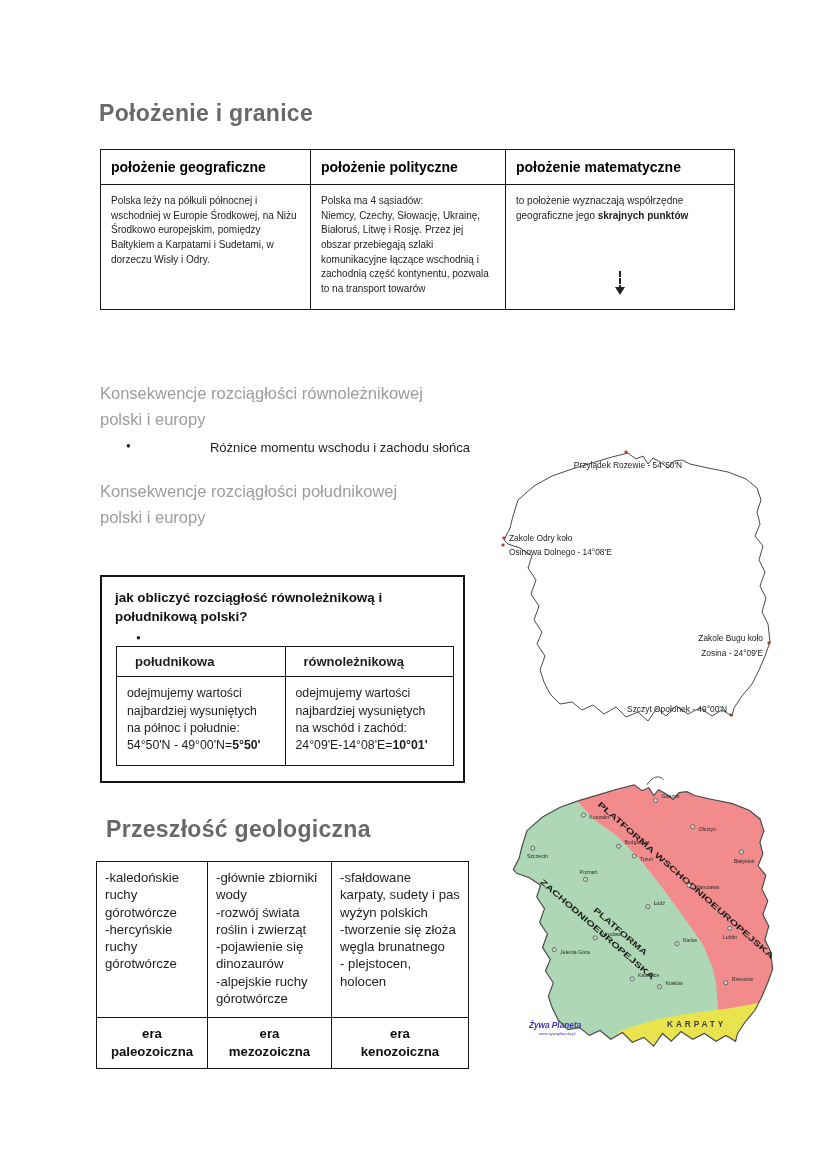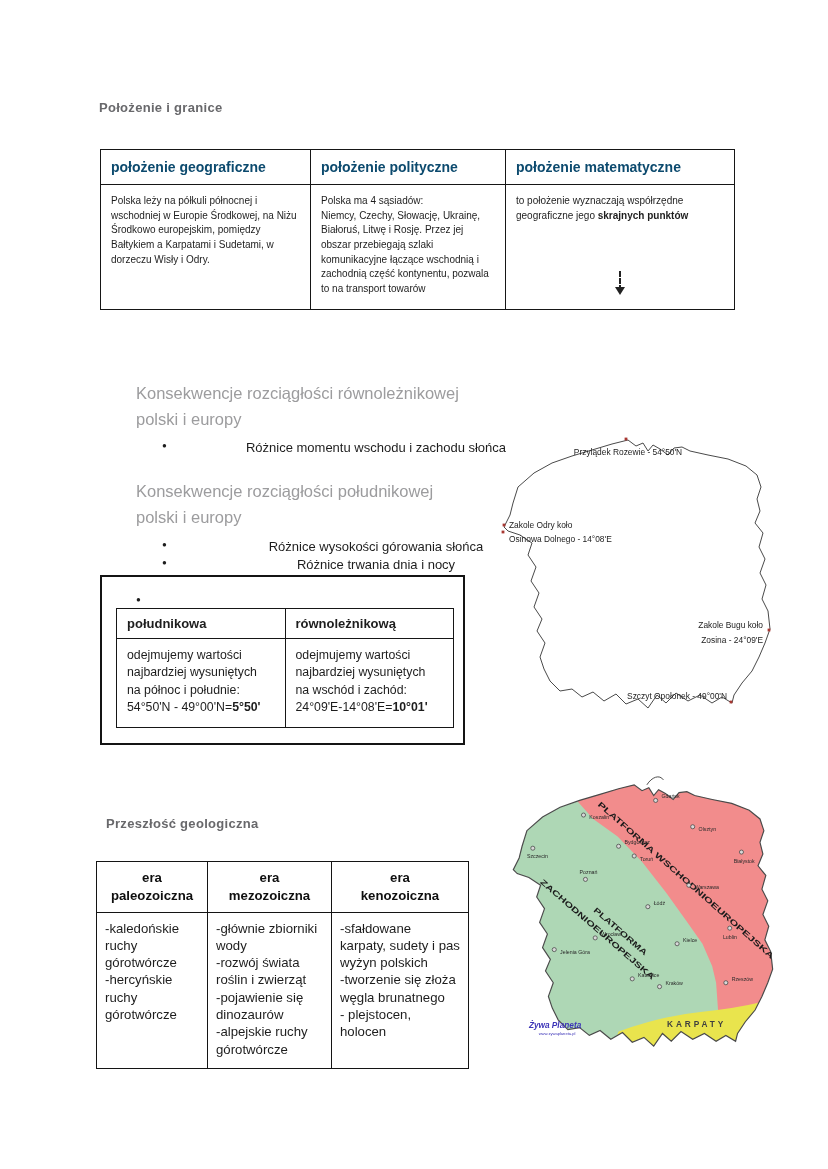--- a/index.html
+++ b/index.html
@@ -7,28 +7,28 @@
     width:828px; height:1169px; position:relative;
     background:#ffffff;
     font-family:"Liberation Sans", sans-serif;
     color:#1d1d1d;
     overflow:hidden;
   }
   .abs { position:absolute; }
 
   
   .section-title {
-    font-size:13px; font-weight:bold; color:#68686b; letter-spacing:0.3px;
+    font-size:23px; font-weight:bold; color:#68686b; letter-spacing:0.3px;
   }
 
   
   table { border-collapse:collapse; table-layout:fixed; }
   .loc-table { width:634px; }
   .loc-table th, .loc-table td { border:1.7px solid #161616; vertical-align:top; text-align:left; }
-  .loc-table th { font-size:14px; font-weight:bold; padding:9px 10px; color:#0c4a6e; }
+  .loc-table th { font-size:14px; font-weight:bold; padding:9px 10px; color:#000000; }
   .loc-table td { font-size:10px; line-height:1.47; padding:9px 10px 12px; white-space:pre-line; }
   .arrow-down {
     width:0; height:20px; border-left:2px dashed #222;
     margin:48px auto 0; position:relative;
   }
   .arrow-down::after {
     content:""; position:absolute; left:-6px; bottom:-9px;
     border:5px solid transparent; border-top:8px solid #222;
   }
 
@@ -46,21 +46,21 @@
   }
 
   
   .extent-box {
     width:365px; border:2px solid #141414; padding:11px 12px 15px 13px; box-sizing:border-box;
   }
   .eb-title { font-size:13.4px; font-weight:bold; line-height:1.42; color:#0f0f0f; }
   .eb-bullet { font-size:8px; margin:7px 0 4px 21px; }
   .extent-table { width:338px; margin-left:1px; }
   .extent-table th, .extent-table td { border:1.7px solid #161616; vertical-align:top; text-align:left; }
-  .extent-table th { font-size:13px; font-weight:bold; padding:7px 10px; }
+  .extent-table th { font-size:13px; font-weight:bold; padding:7px 18px; }
   .extent-table td { font-size:12.3px; line-height:1.42; padding:8px 10px 10px; white-space:pre-line; }
 
   
   .era-table { width:372px; }
   .era-table th, .era-table td { border:1.8px solid #141414; vertical-align:top; }
   .era-table th {
     font-size:13.2px; font-weight:bold; text-align:center; padding:7px 4px;
     white-space:pre-line; line-height:1.35; color:#0f0f0f;
   }
   .era-table td {
@@ -103,35 +103,32 @@
   </tr>
   <tr>
     <td>Polska leży na półkuli północnej i wschodniej w Europie Środkowej, na Niżu Środkowo europejskim, pomiędzy Bałtykiem a Karpatami i Sudetami, w dorzeczu Wisły i Odry.</td>
     <td>Polska ma 4 sąsiadów:
 Niemcy, Czechy, Słowację, Ukrainę, Białoruś, Litwę i Rosję. Przez jej obszar przebiegają szlaki komunikacyjne łączące wschodnią i zachodnią część kontynentu, pozwala to na transport towarów</td>
     <td><span>to położenie wyznaczają współrzędne geograficzne jego </span><b>skrajnych punktów</b><div class="arrow-down"></div></td>
   </tr>
 </tbody>
   </table>
 
-<div class="abs cons-block" style="left:100px; top:381px;margin-left:36px;">
+<div class="abs cons-block" style="left:100px; top:381px;">
   <p class="cons-heading">Konsekwencje rozciągłości równoleżnikowej
 polski i europy</p>
   <ul class="cons-list">
     <li>Różnice momentu wschodu i zachodu słońca</li>
   </ul>
   <p class="cons-heading">Konsekwencje rozciągłości południkowej
 polski i europy</p>
-  <ul class="cons-list">
-    <li>Różnice wysokości górowania słońca</li>
-    <li>Różnice trwania dnia i nocy</li>
-  </ul>
 </div>
 
 <div class="abs extent-box" style="left:100px; top:575px;">
+  <div class="eb-title">jak obliczyć rozciągłość równoleżnikową i południkową polski?</div>
   <div class="eb-bullet">●</div>
   <table class="extent-table">
     <colgroup>
         <col style="width:50%">
         <col style="width:50%">
       </colgroup>
     <tbody>
         <tr>
       <th>południkowa</th>
       <th>równoleżnikową</th>
@@ -143,21 +140,21 @@
 54°50'N - 49°00'N=</span><b>5°50'</b></td>
       <td><span>odejmujemy wartości
 najbardziej wysuniętych
 na wschód i zachód:
 24°09'E-14°08'E=</span><b>10°01'</b></td>
     </tr>
   </tbody>
     </table>
 </div>
 
-<div class="abs" style="left:476px; top:431px;">
+<div class="abs" style="left:476px; top:444px;">
   <svg width="322" height="292" viewBox="0 0 322 292">
     <use href="#poland-path" fill="none" stroke="#4a4a4a" stroke-width="1"></use>
     <g>
         <rect x="148.6" y="6.6" width="2.8" height="2.8" fill="#a83832"></rect>
         <text x="152" y="24" text-anchor="middle" class="m1-label">Przylądek Rozewie - 54°50'N</text>
         <rect x="26.6" y="92.6" width="2.8" height="2.8" fill="#a83832"></rect>
         <rect x="25.6" y="99.6" width="2.8" height="2.8" fill="#a83832"></rect>
         <text x="33" y="97" text-anchor="start" class="m1-label">Zakole Odry koło</text>
         <text x="33" y="111" text-anchor="start" class="m1-label">Osinowa Dolnego - 14°08'E</text>
         <rect x="291.6" y="197.6" width="2.8" height="2.8" fill="#a83832"></rect>
@@ -172,37 +169,37 @@
 <div class="abs section-title" style="left:106px; top:816px;">Przeszłość geologiczna</div>
 
 <table class="abs era-table" style="left:96px; top:861px;">
   <colgroup>
       <col style="width:111px">
       <col style="width:124px">
       <col style="width:137px">
     </colgroup>
   <tbody>
       <tr>
-    <th>era
-paleozoiczna</th>
-    <th>era
-mezozoiczna</th>
-    <th>era
-kenozoiczna</th>
-  </tr>
-  <tr>
     <td>-kaledońskie ruchy górotwórcze
 -hercyńskie ruchy górotwórcze</td>
     <td>-głównie zbiorniki wody
 -rozwój świata roślin i zwierząt
 -pojawienie się dinozaurów
 -alpejskie ruchy górotwórcze</td>
     <td>-sfałdowane karpaty, sudety i pas wyżyn polskich
 -tworzenie się złoża węgla brunatnego
 - plejstocen, holocen</td>
+  </tr>
+  <tr>
+    <th>era
+paleozoiczna</th>
+    <th>era
+mezozoiczna</th>
+    <th>era
+kenozoiczna</th>
   </tr>
 </tbody>
   </table>
 
 <div class="abs" style="left:486px; top:770px;">
   <svg width="312" height="289" viewBox="0 -6 320 296">
     <g clip-path="url(#poland-clip)">
       <use href="#poland-path" fill="#aed7b5"></use>
       <polygon points="94,0 94,26 110,44 135,62 160,88 185,120 205,148 222,172 232,195 236,212 238,240 320,240 320,0" fill="#f28c8c"></polygon>
       <path d="M 126,290 L 136,262 Q 180,246 220,242 Q 262,238 298,228 L 320,238 L 320,290 Z" fill="#e9e44d"></path>

